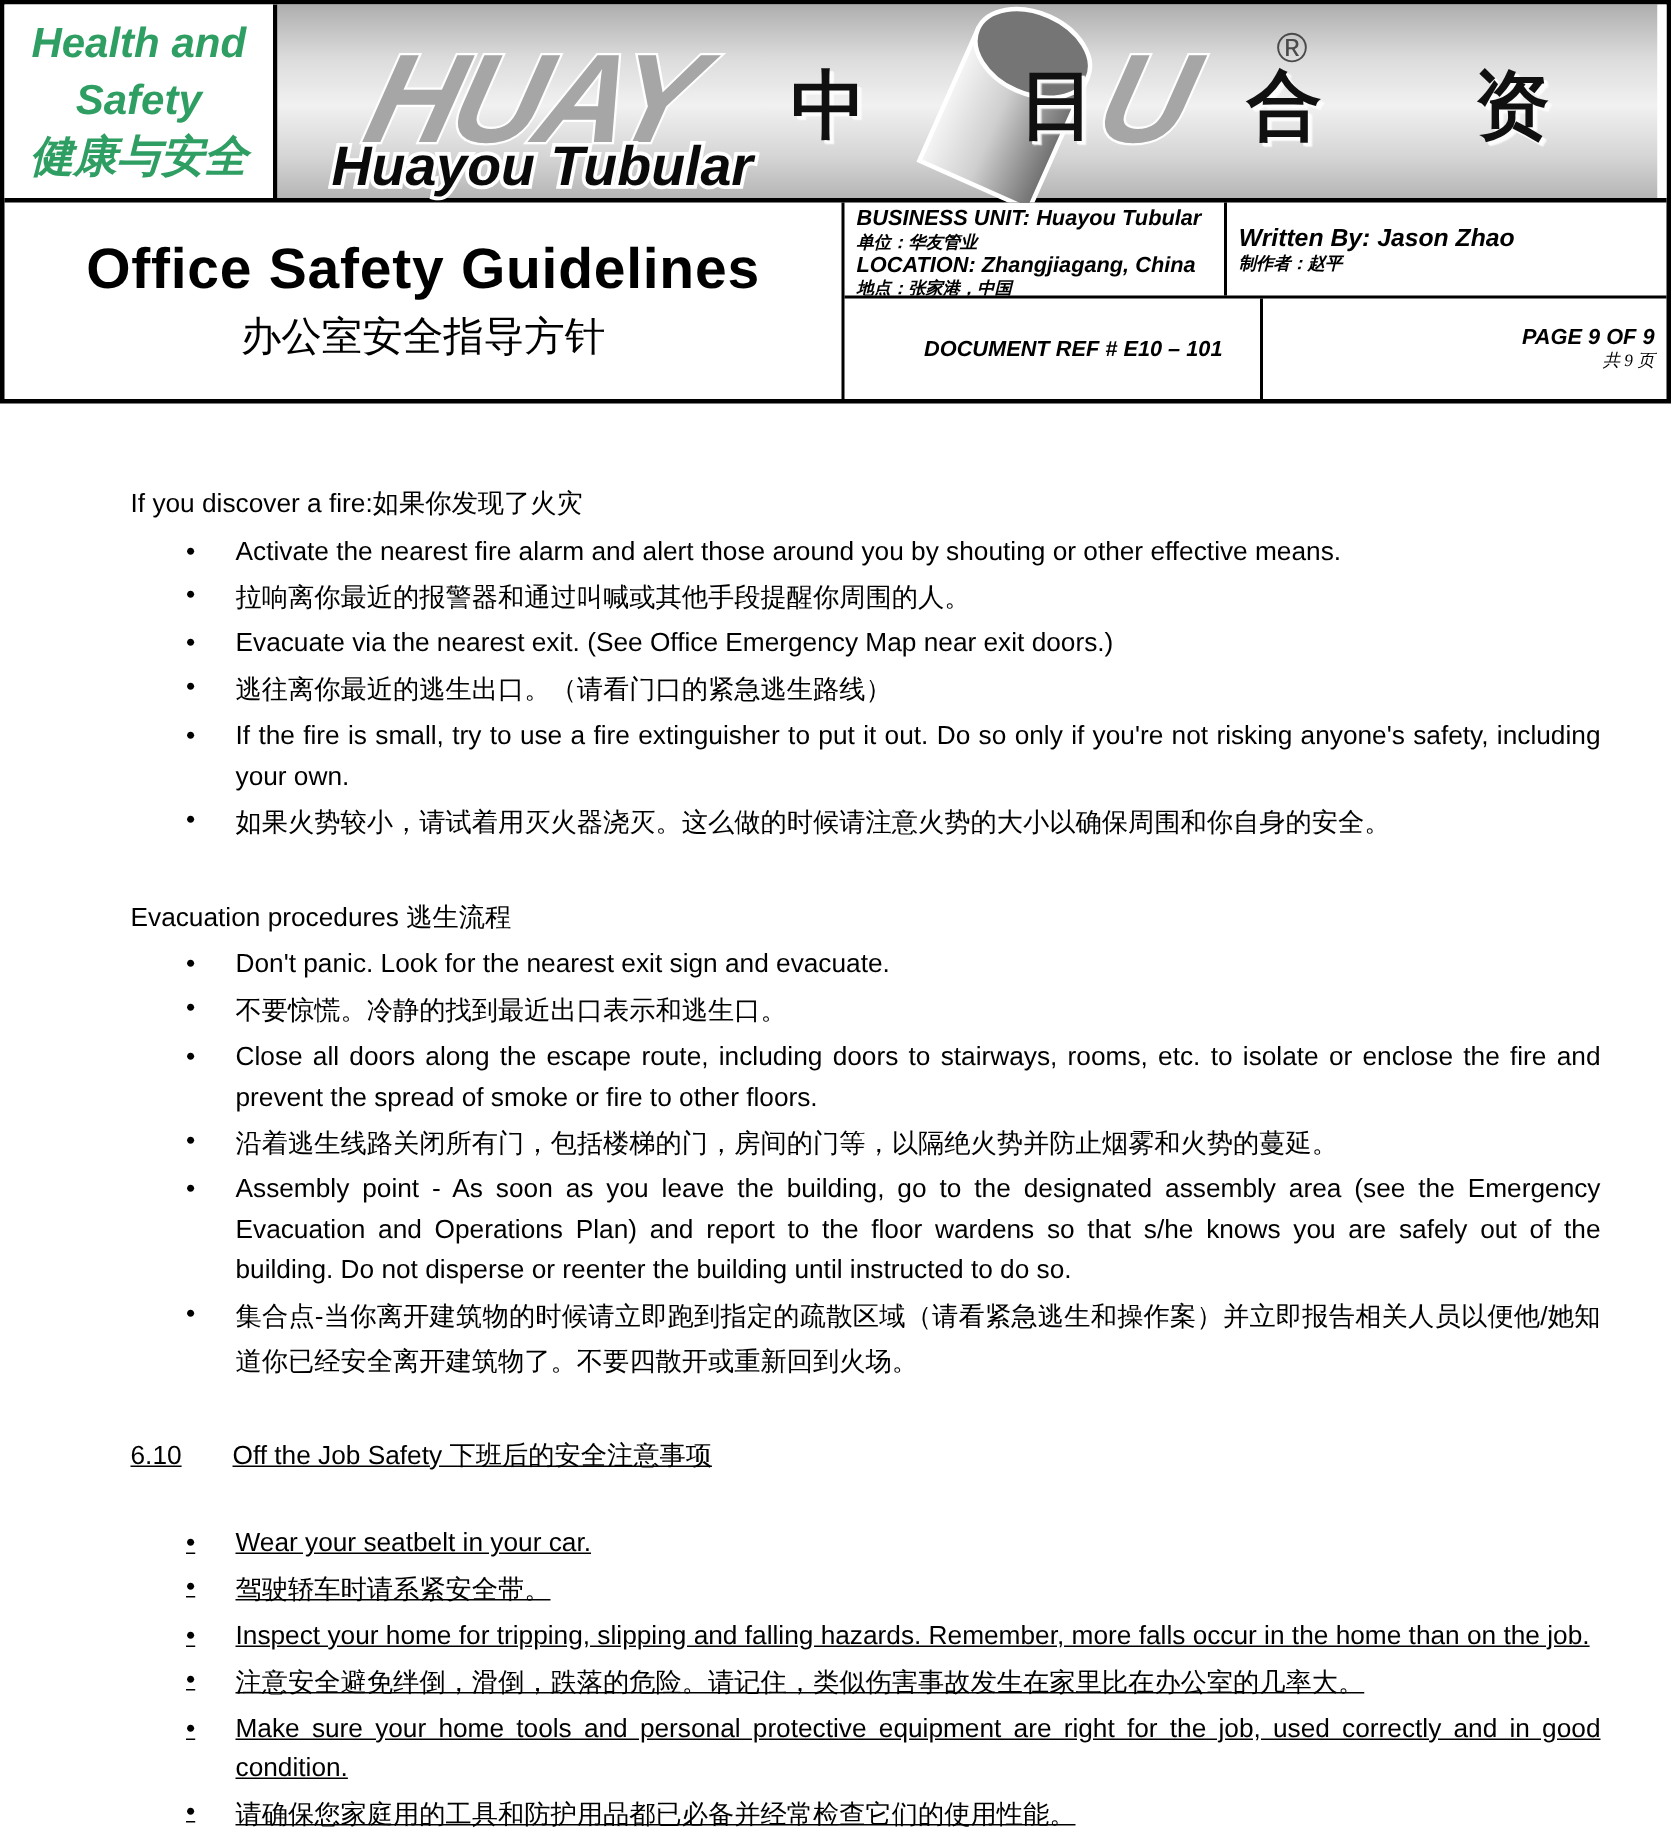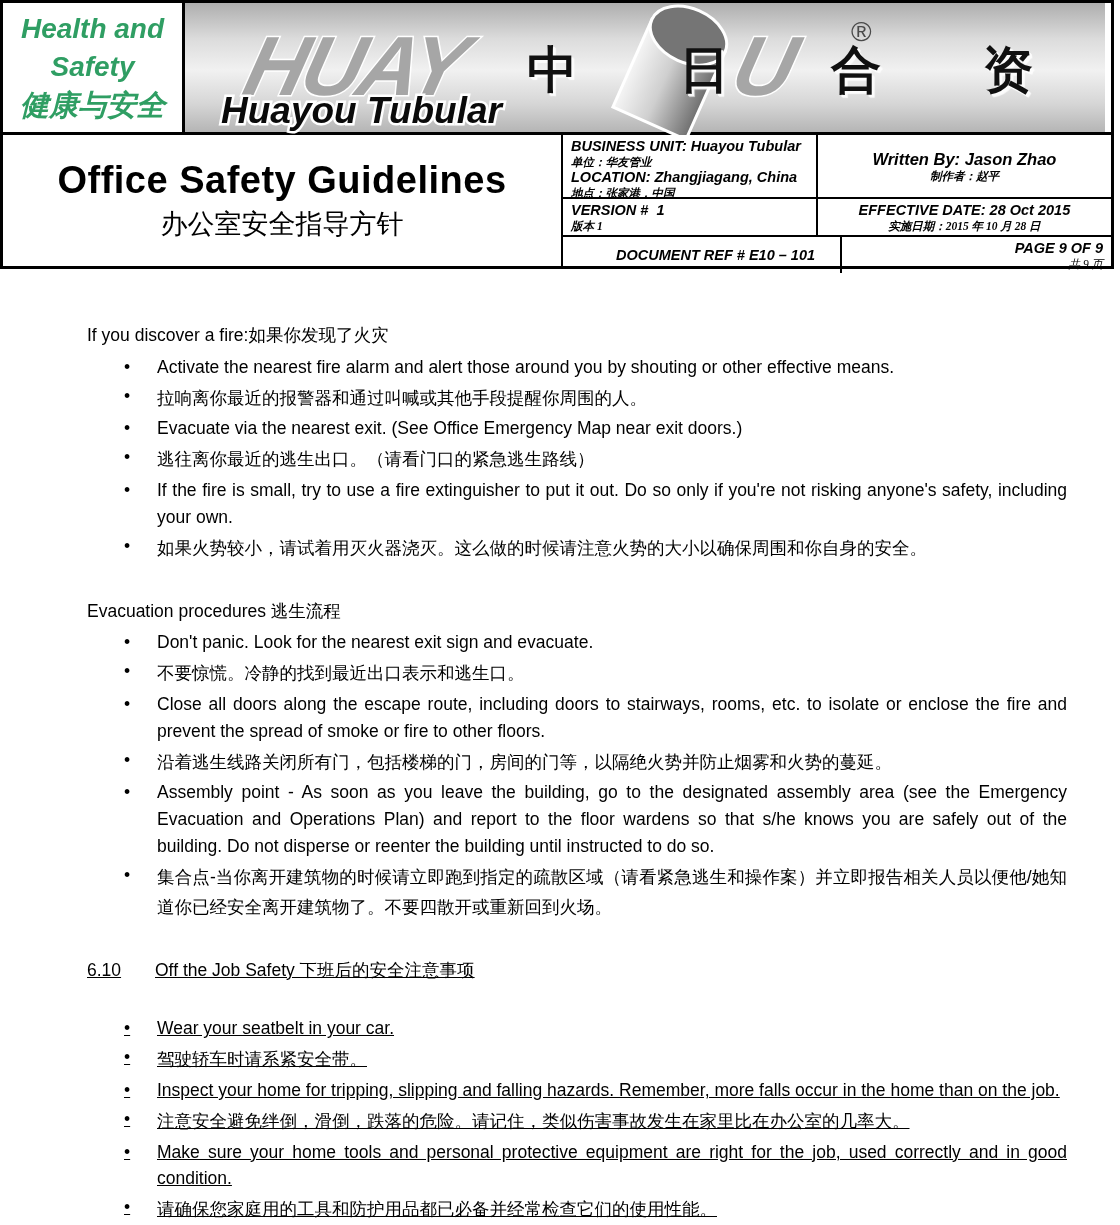--- a/index.html
+++ b/index.html
@@ -53,21 +53,21 @@
   .info-table { flex:1; display:flex; flex-direction:column; }
   .info-row { display:flex; border-bottom:2px solid #000; }
   .info-row:last-child { border-bottom:none;padding-left:45px; }
   .info-row1 { height:64px; }
   .info-row2 { height:38px; }
   .info-row3 { flex:1; }
   .info-cell {
     padding:3px 8px 2px 8px; overflow:hidden;
   }
   .cell-left  { width:46.5%; flex:none; border-right:2px solid #000; }
-  .cell-right { flex:1;text-align:center; }
+  .cell-right { flex:1; }
   .en-line { font-size:14.5px; font-weight:bold; font-style:italic; line-height:1.15; white-space:pre-wrap; }
   .zh-line { font-size:11.5px; font-style:italic; line-height:1.25; white-space:pre-wrap;
              font-family:"Liberation Serif","DejaVu Serif",serif; font-weight:bold; }
   .v-center { display:flex; flex-direction:column; justify-content:center; }
   .right-align { text-align:right; }
 
   
   .doc-body {
     position:absolute; top:268px; left:87px; width:980px;
     font-size:17.5px; line-height:1.52;
@@ -131,30 +131,20 @@
           <div class="en-line">BUSINESS UNIT: Huayou Tubular</div>
           <div class="zh-line">单位：华友管业</div>
           <div class="en-line">LOCATION: Zhangjiagang, China</div>
           <div class="zh-line">地点：张家港，中国</div>
         </div>
         <div class="info-cell cell-right v-center">
           <div class="en-line" style="font-size:16.5px">Written By: Jason Zhao</div>
           <div class="zh-line">制作者：赵平</div>
         </div>
       </div>
-      <div class="info-row info-row2">
-        <div class="info-cell cell-left">
-          <div class="en-line">VERSION #  1</div>
-          <div class="zh-line">版本 1</div>
-        </div>
-        <div class="info-cell cell-right">
-          <div class="en-line">EFFECTIVE DATE: 28 Oct 2015</div>
-          <div class="zh-line">实施日期：2015 年 10 月 28 日</div>
-        </div>
-      </div>
       <div class="info-row info-row3">
         <div class="info-cell cell-left v-center">
           <div class="en-line">DOCUMENT REF # E10 – 101</div>
         </div>
         <div class="info-cell cell-right right-align v-center">
           <div class="en-line">PAGE 9 OF 9</div>
           <div class="zh-line" style="font-weight:normal">共 9 页</div>
         </div>
       </div>
     </div>

